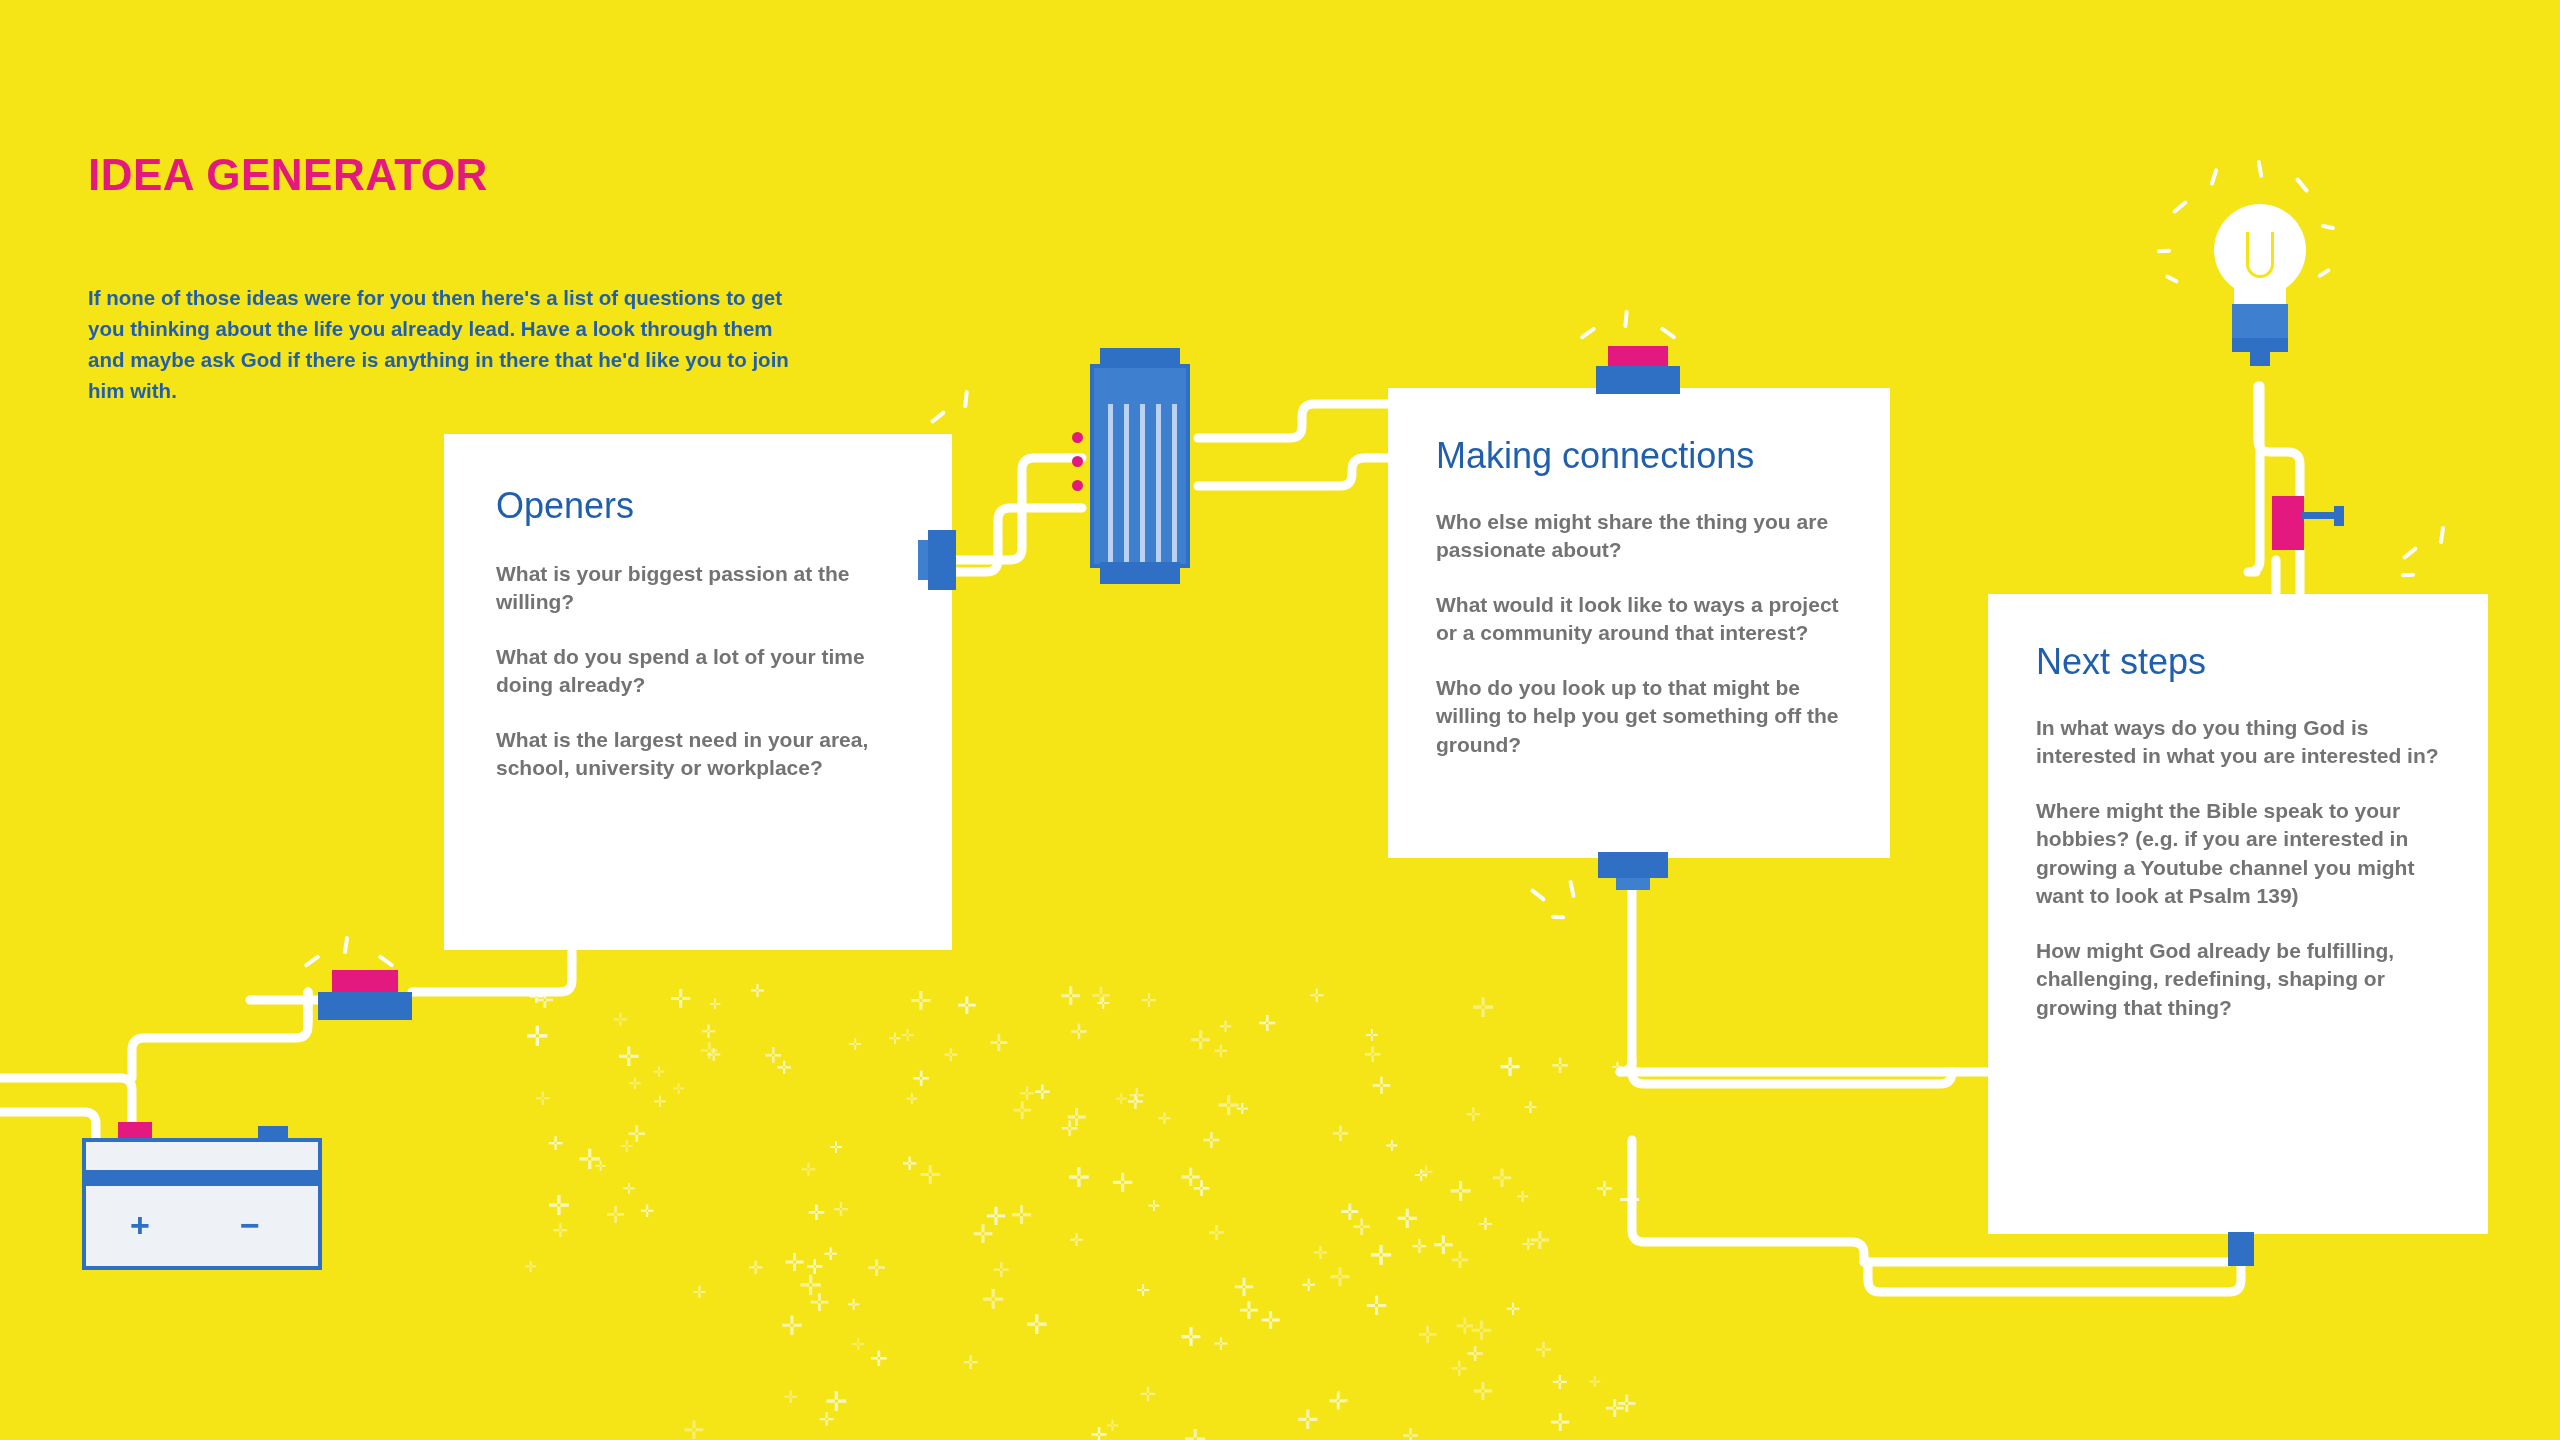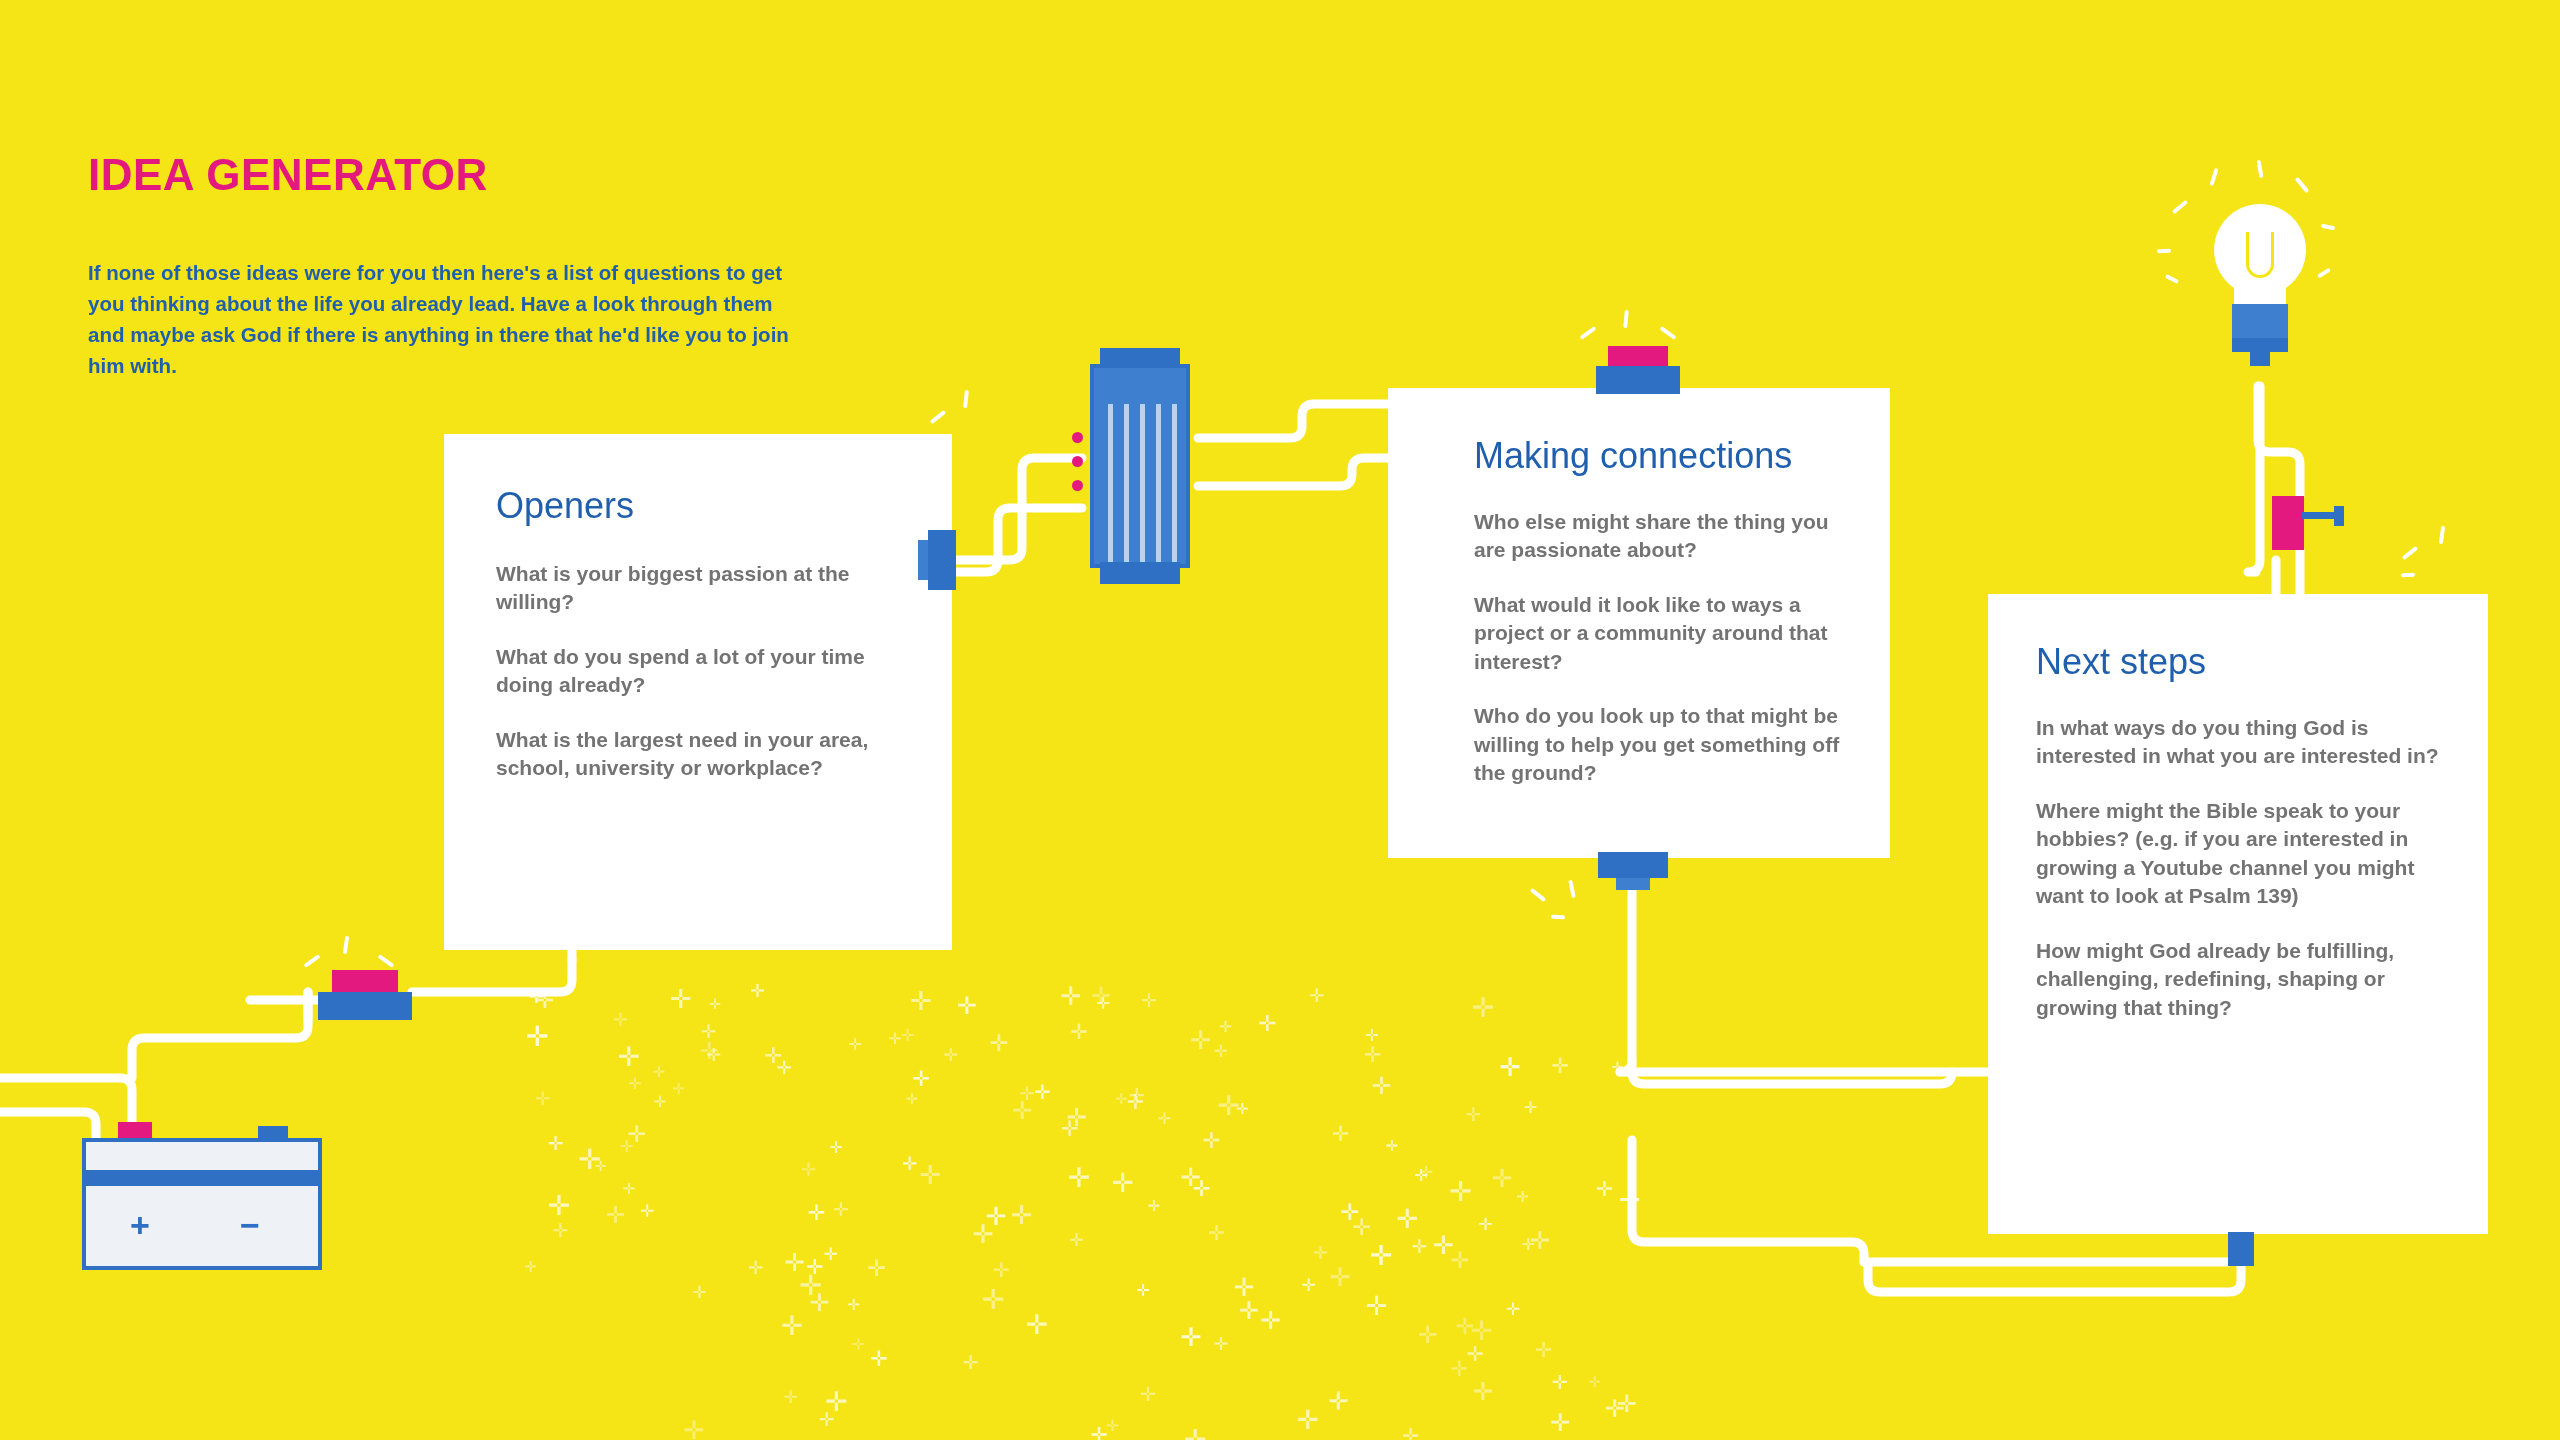--- a/index.html
+++ b/index.html
@@ -30,21 +30,21 @@
     position: absolute;
     left: 88px; top: 150px;
     font-size: 44px;
     font-weight: bold;
     letter-spacing: 0.5px;
     color: #e4197f;
     margin: 0;
   }
   .intro {
     position: absolute;
-    left: 88px; top: 236px;
+    left: 88px; top: 261px;
     width: 720px;
     font-size: 20.5px;
     line-height: 1.52;
     font-weight: bold;
     color: #1f5fae;
   }
   
   .card {
     position: absolute;
     background: #ffffff;
@@ -74,21 +74,21 @@
     width: 508px; height: 516px;
   }
   #card-openers .inner { padding: 52px 60px 0 52px; }
   #card-openers h2 { margin-bottom: 34px; }
   #card-openers li { margin-bottom: 26px; }
 
   #card-connections {
     left: 1388px; top: 388px;
     width: 502px; height: 470px;
   }
-  #card-connections .inner { padding: 48px 36px 0 48px; margin-left: 38px; }
+  #card-connections .inner { padding: 48px 36px 0 48px; }
   #card-connections h2 { margin-bottom: 32px; }
   #card-connections li { margin-bottom: 26px; }
 
   #card-next {
     left: 1988px; top: 594px;
     width: 500px; height: 640px;
   }
   #card-next .inner { padding: 48px 44px 0 48px; }
   #card-next h2 { margin-bottom: 32px; }
   #card-next li { margin-bottom: 26px; }

